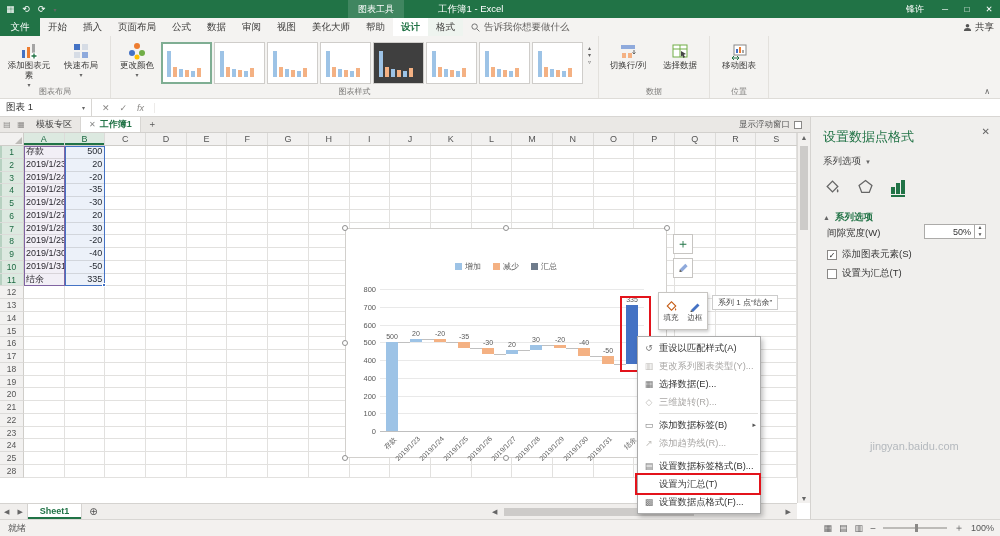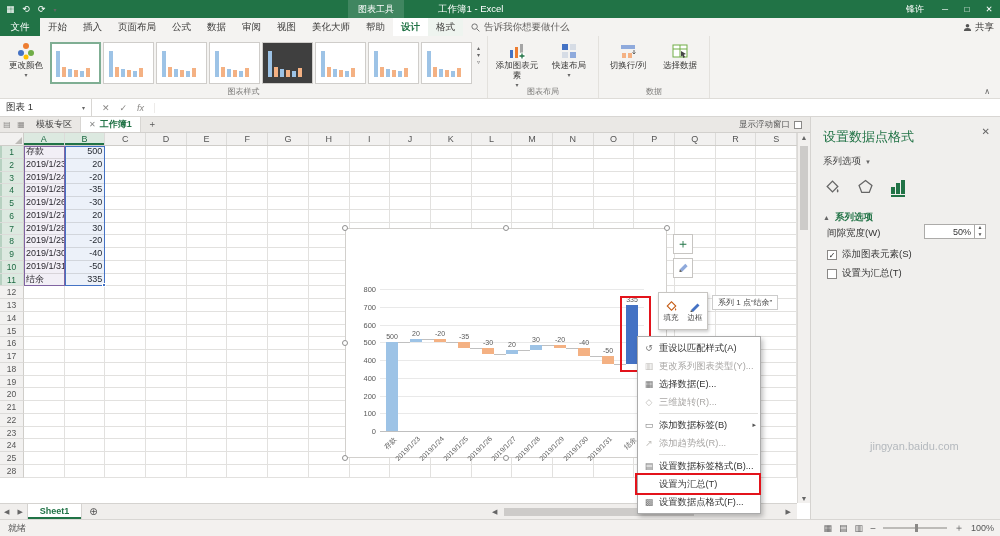--- a/index.html
+++ b/index.html
@@ -232,20 +232,49 @@
   <div class="share">
     <svg width="9" height="9" viewBox="0 0 10 10">
         <circle cx="5" cy="3" r="2" fill="#555"></circle>
         <path d="M1 9 a4 3.5 0 0 1 8 0 Z" fill="#555"></path>
       </svg>
     <span>共享</span>
   </div>
 </div>
 
 <div id="ribbon">
+  <div class="rgroup">
+    <div class="bigbtn">
+      <span class="bicon">
+        <svg width="18" height="18" viewBox="0 0 18 18">
+            <rect x="2" y="8" width="3" height="8" fill="#4472C4"></rect>
+            <rect x="7" y="5" width="3" height="11" fill="#ED7D31"></rect>
+            <rect x="12" y="2" width="3" height="14" fill="#A5A5A5"></rect>
+            <circle cx="14" cy="14" r="3.5" fill="#fff"></circle>
+            <path d="M14 11.5 v5 M11.5 14 h5" stroke="#217346" stroke-width="1.3"></path>
+          </svg>
+      </span>
+      <span>添加图表元素</span>
+      <span class="caret">▾</span>
+    </div>
+    <div class="bigbtn">
+      <span class="bicon">
+        <svg width="18" height="18" viewBox="0 0 18 18">
+            <rect x="2" y="2" width="6" height="6" fill="#4472C4"></rect>
+            <rect x="10" y="2" width="6" height="6" fill="#D6DCE5"></rect>
+            <rect x="2" y="10" width="6" height="6" fill="#D6DCE5"></rect>
+            <rect x="10" y="10" width="6" height="6" fill="#8FAADC"></rect>
+          </svg>
+      </span>
+      <span>快速布局</span>
+      <span class="caret">▾</span>
+    </div>
+    <div class="glabel">图表布局</div>
+  </div>
+
   <div class="rgroup">
     <div class="bigbtn" style="width:44px">
       <span class="bicon">
         <svg width="18" height="18" viewBox="0 0 18 18">
             <circle cx="9" cy="4" r="3" fill="#ED7D31"></circle>
             <circle cx="4" cy="11" r="3" fill="#4472C4"></circle>
             <circle cx="14" cy="11" r="3" fill="#70AD47"></circle>
             <circle cx="9" cy="15" r="2.5" fill="#FFC000"></circle>
           </svg>
       </span>
@@ -323,49 +352,20 @@
       <span>▾</span>
       <span>▿</span>
     </div>
     <div class="glabel">图表样式</div>
   </div>
 
   <div class="rgroup">
     <div class="bigbtn">
       <span class="bicon">
         <svg width="18" height="18" viewBox="0 0 18 18">
-            <rect x="2" y="8" width="3" height="8" fill="#4472C4"></rect>
-            <rect x="7" y="5" width="3" height="11" fill="#ED7D31"></rect>
-            <rect x="12" y="2" width="3" height="14" fill="#A5A5A5"></rect>
-            <circle cx="14" cy="14" r="3.5" fill="#fff"></circle>
-            <path d="M14 11.5 v5 M11.5 14 h5" stroke="#217346" stroke-width="1.3"></path>
-          </svg>
-      </span>
-      <span>添加图表元素</span>
-      <span class="caret">▾</span>
-    </div>
-    <div class="bigbtn">
-      <span class="bicon">
-        <svg width="18" height="18" viewBox="0 0 18 18">
-            <rect x="2" y="2" width="6" height="6" fill="#4472C4"></rect>
-            <rect x="10" y="2" width="6" height="6" fill="#D6DCE5"></rect>
-            <rect x="2" y="10" width="6" height="6" fill="#D6DCE5"></rect>
-            <rect x="10" y="10" width="6" height="6" fill="#8FAADC"></rect>
-          </svg>
-      </span>
-      <span>快速布局</span>
-      <span class="caret">▾</span>
-    </div>
-    <div class="glabel">图表布局</div>
-  </div>
-
-  <div class="rgroup">
-    <div class="bigbtn">
-      <span class="bicon">
-        <svg width="18" height="18" viewBox="0 0 18 18">
             <rect x="2" y="3" width="14" height="4" f="" fill="#8FAADC"></rect>
             <rect x="3" y="11" width="4" height="5" fill="#F4B183"></rect>
             <rect x="9" y="11" width="4" height="5" fill="#F4B183"></rect>
             <path d="M15 8 v4 M13.5 10.5 L15 12 l1.5-1.5" fill="none" stroke="#666"></path>
           </svg>
       </span>
       <span>切换行/列</span>
     </div>
     <div class="bigbtn">
       <span class="bicon">
@@ -375,20 +375,35 @@
             <line x1="9" y1="3" x2="9" y2="15" stroke="#70AD47"></line>
             <path d="M10 9 l5 3 -2.2 .7 1.2 2.4 -1.5 .8 -1.3-2.5 -1.2 1.4 Z" fill="#444"></path>
           </svg>
       </span>
       <span>选择数据</span>
     </div>
     <div class="glabel">数据</div>
   </div>
 
 
+  <div class="rgroup">
+    <div class="bigbtn">
+      <span class="bicon">
+        <svg width="18" height="18" viewBox="0 0 18 18">
+            <rect x="4" y="3" width="12" height="10" fill="#fff" stroke="#888"></rect>
+            <rect x="6" y="7" width="2" height="4" fill="#4472C4"></rect>
+            <rect x="9" y="5" width="2" height="6" fill="#ED7D31"></rect>
+            <rect x="12" y="8" width="2" height="3" fill="#A5A5A5"></rect>
+            <path d="M2 16 h7 M2 16 l2-2 M2 16 l2 2 M9 16 l-2-2 M9 16 l-2 2" stroke="#217346" fill="none"></path>
+          </svg>
+      </span>
+      <span>移动图表</span>
+    </div>
+    <div class="glabel">位置</div>
+  </div>
   <span class="collapse">∧</span>
 </div>
 
 <div id="fbar">
   <div class="namebox">
     <span>图表 1</span>
     <span class="caret">▾</span>
   </div>
   <div class="fxgroup">
     <span>✕</span>
@@ -1018,20 +1033,34 @@
 
 <div id="chartbox">
   <span class="handle h-nw"></span>
   <span class="handle h-n"></span>
   <span class="handle h-ne"></span>
   <span class="handle h-w"></span>
   <span class="handle h-e"></span>
   <span class="handle h-sw"></span>
   <span class="handle h-s"></span>
   <span class="handle h-se"></span>
+  <div class="c-legend">
+      <span class="lg-item">
+        <span class="lg-sq" style="background: rgb(157, 195, 230);"></span>
+        <span>增加</span>
+      </span>
+      <span class="lg-item">
+        <span class="lg-sq" style="background: rgb(244, 177, 131);"></span>
+        <span>减少</span>
+      </span>
+      <span class="lg-item">
+        <span class="lg-sq" style="background: rgb(110, 123, 139);"></span>
+        <span>汇总</span>
+      </span>
+    </div>
   <div class="c-plot">
       <div class="gridline zero" style="top: 142px;"></div>
       <div class="ytick" style="top: 142px;">0</div>
       <div class="gridline" style="top: 124.25px;"></div>
       <div class="ytick" style="top: 124.25px;">100</div>
       <div class="gridline" style="top: 106.5px;"></div>
       <div class="ytick" style="top: 106.5px;">200</div>
       <div class="gridline" style="top: 88.75px;"></div>
       <div class="ytick" style="top: 88.75px;">400</div>
       <div class="gridline" style="top: 71px;"></div>

